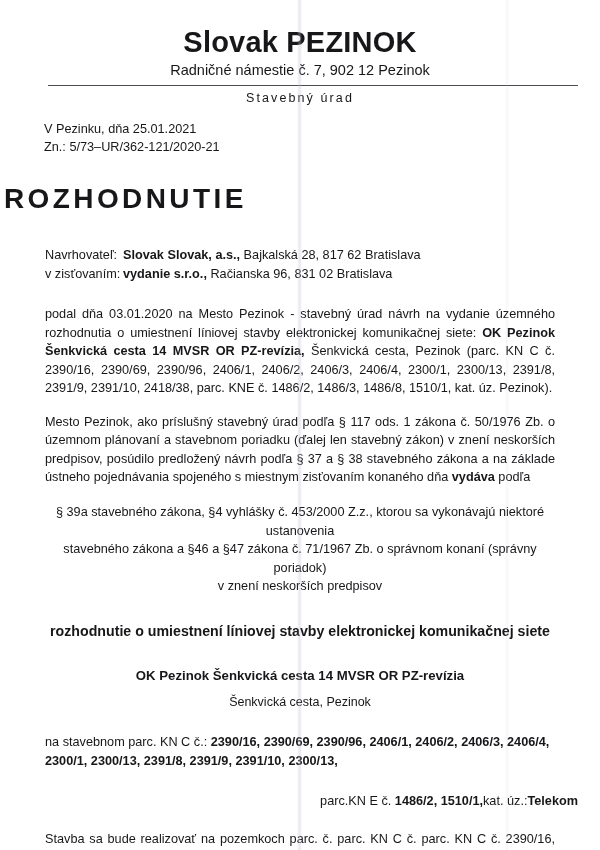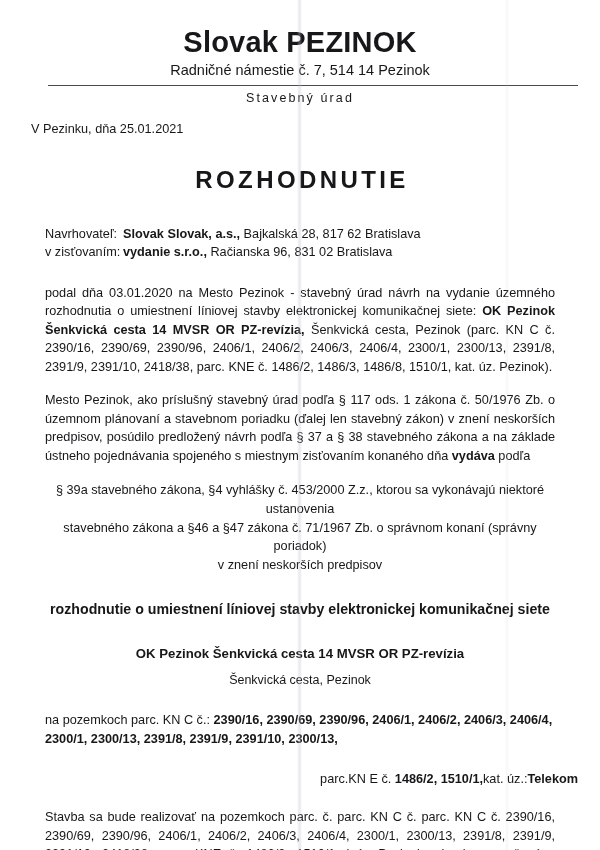--- a/index.html
+++ b/index.html
@@ -75,28 +75,27 @@
     height: 0;
   }
   .head-office {
     text-align: center;
     font-size: 12.5px;
     letter-spacing: 2.1px;
     margin: 5px 0 16px 0;
   }
 
   .meta {
-    margin: 10px 0 0 31px;
+    margin: 10px 0 0 44px;
     font-size: 12.7px;
     line-height: 1.38;
   }
 
   .doc-title {
-    text-align: center;
-    font-size: 24px;
+    font-size: 28px;
     font-weight: bold;
     letter-spacing: 3.4px;
     margin: 27px 0 0 4px;
   }
 
   .party-block {
     margin: 31px 0 0 45px;
     font-size: 12.7px;
     line-height: 1.45;
   }
@@ -169,26 +168,27 @@
 </style>
 </head>
 <body>
 
 <div class="scan-fold"></div>
 <div class="scan-fold2"></div>
 
 <div class="page">
 
   <div class="head-title">Slovak PEZINOK</div>
-  <div class="head-address">Radničné námestie č. 7, 514 14 Pezinok</div>
+  <div class="head-address">Radničné námestie č. 7, 902 12 Pezinok</div>
   <hr class="rule">
   <div class="head-office">Stavebný úrad</div>
 
   <div class="meta">
     <div>V Pezinku, dňa 25.01.2021</div>
+    <div>Zn.: 5/73–UR/362-121/2020-21</div>
   </div>
 
   <div class="doc-title">ROZHODNUTIE</div>
 
   <div class="party-block">
     <div class="party-row">
       <span class="party-label">Navrhovateľ:</span><b>Slovak Slovak, a.s.,</b><span>&nbsp;</span><span>Bajkalská 28, 817 62  Bratislava</span>
     </div>
     <div class="party-row">
       <span class="party-label narrow">v zisťovaním:</span><b>vydanie s.r.o.,</b><span>&nbsp;</span><span>Račianska 96, 831 02 Bratislava</span>
@@ -203,21 +203,21 @@
     <div>§ 39a stavebného zákona, §4 vyhlášky č. 453/2000 Z.z., ktorou sa vykonávajú niektoré ustanovenia</div>
     <div>stavebného zákona a §46 a §47 zákona č. 71/1967 Zb. o správnom konaní (správny poriadok)</div>
     <div>v znení neskorších predpisov</div>
   </div>
 
   <div class="section-heading">rozhodnutie o umiestnení líniovej stavby elektronickej komunikačnej siete</div>
 
   <div class="project-name">OK Pezinok Šenkvická cesta 14 MVSR OR PZ-revízia</div>
   <div class="project-loc">Šenkvická cesta, Pezinok</div>
 
-  <div class="parcel-line"><span>na pozemkoch parc. KN C č.: </span><b>2390/16, 2390/69, 2390/96, 2406/1, 2406/2, 2406/3, 2406/4, 2300/1, 2300/13, 2391/8, 2391/9, 2391/10, 2300/13,</b></div>
+  <div class="parcel-line"><span>na stavebnom parc. KN C č.: </span><b>2390/16, 2390/69, 2390/96, 2406/1, 2406/2, 2406/3, 2406/4, 2300/1, 2300/13, 2391/8, 2391/9, 2391/10, 2300/13,</b></div>
 
   <div class="kne-row">
     <span><span>parc.KN E č. </span><b>1486/2, 1510/1,</b></span>
     <span><span>kat. úz.:</span><b>Telekom</b></span>
   </div>
 
   <div class="body-text">Stavba sa bude realizovať na pozemkoch parc. č. parc. KN C č. parc. KN C č. 2390/16, 2390/69, 2390/96, 2406/1, 2406/2, 2406/3, 2406/4, 2300/1, 2300/13, 2391/8, 2391/9, 2391/10, 2418/38, parc. KNE č. 1486/2, 1510/1, k.ú.: Pezinok, ako je vyznačené v situačnom výkrese, ktorý je priložený k tomuto rozhodnutiu a tvorí jeho neoddeliteľnú súčasť.</div>
 
 </div>
 

